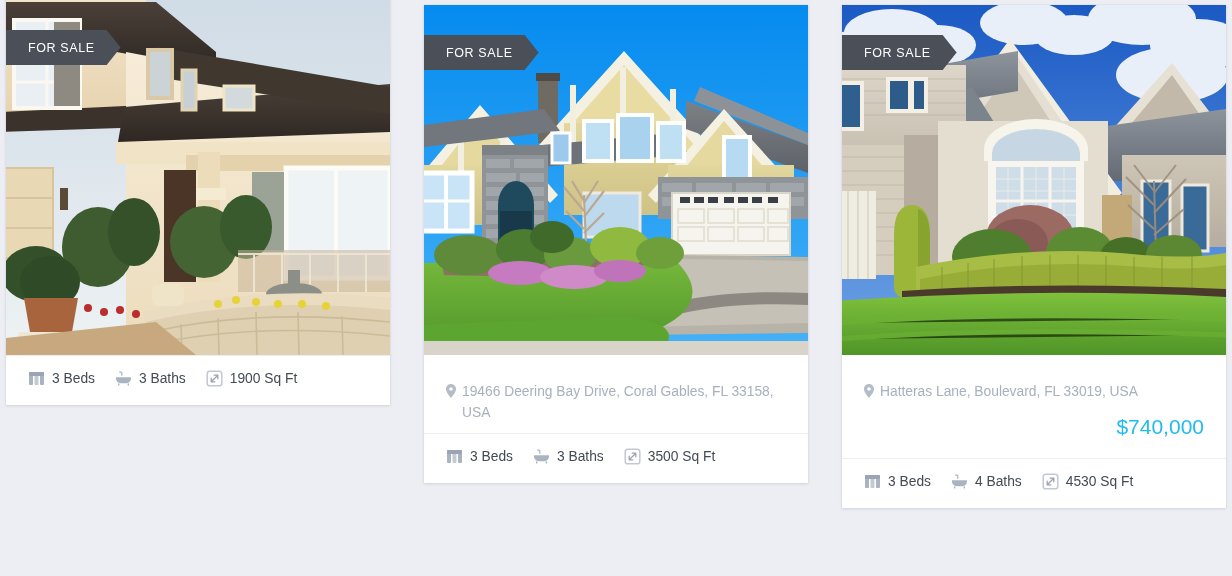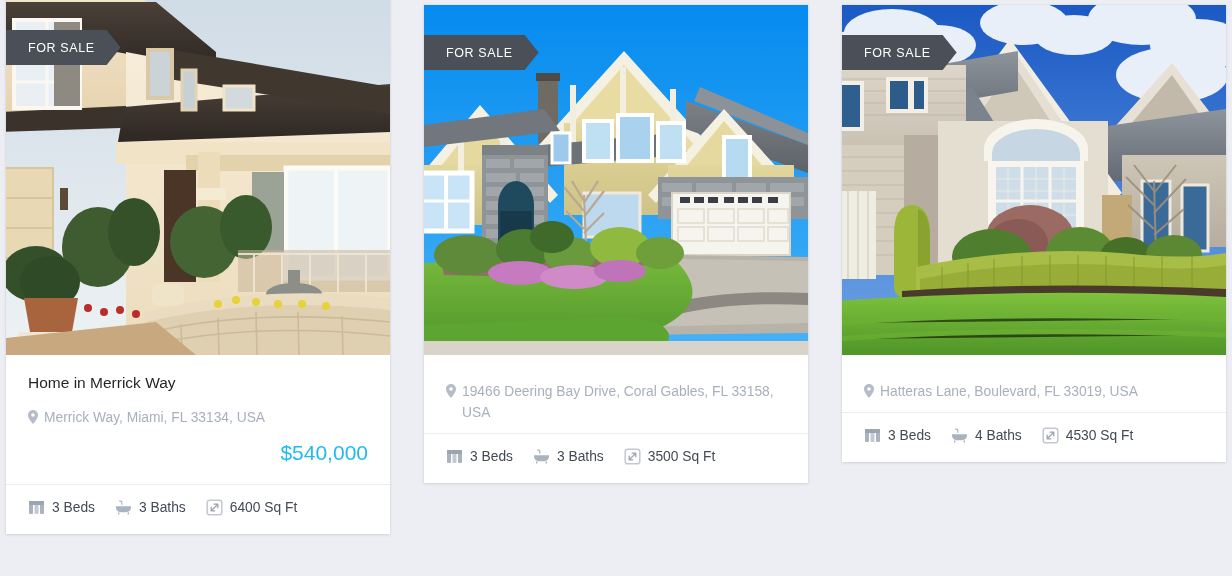--- a/index.html
+++ b/index.html
@@ -238,30 +238,20 @@
             <circle cx="98" cy="320" r="4"></circle>
           <circle cx="114" cy="318" r="4"></circle>
             <circle cx="130" cy="322" r="4"></circle>
         </g>
 
         <path d="M0 346 L150 330 L190 363 L0 363 Z" fill="#c8a97f"></path>
       </svg>
       <div class="for-sale-badge">FOR SALE</div>
     </div>
 
-    <div class="card-info">
-      <h3 class="card-title">Home in Merrick Way</h3>
-      <div class="card-address">
-        <svg class="pin-icon" viewBox="0 0 10 14">
-          <path d="M5 0C2.24 0 0 2.24 0 5c0 3.6 5 9 5 9s5-5.4 5-9c0-2.76-2.24-5-5-5zm0 6.8A1.8 1.8 0 1 1 5 3.2a1.8 1.8 0 0 1 0 3.6z" fill="#b4bcc8"></path>
-        </svg>
-        <span>Merrick Way, Miami, FL 33134, USA</span>
-      </div>
-      <div class="card-price">$540,000</div>
-    </div>
 
     <div class="card-footer">
       <div class="feature">
         <svg class="f-icon" viewBox="0 0 17 17">
           <rect x="1" y="2" width="4" height="13" rx="1" fill="#aab3c0"></rect>
           <rect x="6.5" y="2" width="4" height="13" rx="1" fill="#c3cad4"></rect>
           <rect x="12" y="2" width="4" height="13" rx="1" fill="#aab3c0"></rect>
           <rect x="1" y="2" width="15" height="4" rx="1" fill="#9aa4b3"></rect>
         </svg>
         <span>3 Beds</span>
@@ -273,21 +263,21 @@
           <rect x="3" y="13.2" width="1.4" height="2.3" rx=".6" fill="#aab3c0"></rect>
           <rect x="12.6" y="13.2" width="1.4" height="2.3" rx=".6" fill="#aab3c0"></rect>
         </svg>
         <span>3 Baths</span>
       </div>
       <div class="feature">
         <svg class="f-icon" viewBox="0 0 17 17">
           <rect x="1.2" y="1.2" width="14.6" height="14.6" rx="2.6" fill="none" stroke="#c2c9d3" stroke-width="1.5"></rect>
           <path d="M5.2 11.8 11.8 5.2M11.8 5.2H8.2M11.8 5.2v3.6M5.2 11.8h3.6M5.2 11.8V8.2" fill="none" stroke="#9aa4b3" stroke-width="1.3" stroke-linecap="round" stroke-linejoin="round"></path>
         </svg>
-        <span>6400 Sq Ft</span>
+        <span>1900 Sq Ft</span>
       </div>
     </div>
   </div>
 
   <div class="property-card card-2">
     <div class="card-photo">
       <svg class="photo-canvas" viewBox="0 0 384 350" preserveAspectRatio="xMidYMid slice">
         <defs>
           <linearGradient id="c2sky" x1="0" y1="0" x2="0" y2="1">
             <stop offset="0" stop-color="#058bef"></stop>
@@ -635,20 +625,21 @@
       <div class="for-sale-badge">FOR SALE</div>
     </div>
 
     <div class="card-info">
       <div class="card-address">
         <svg class="pin-icon" viewBox="0 0 10 14">
           <path d="M5 0C2.24 0 0 2.24 0 5c0 3.6 5 9 5 9s5-5.4 5-9c0-2.76-2.24-5-5-5zm0 6.8A1.8 1.8 0 1 1 5 3.2a1.8 1.8 0 0 1 0 3.6z" fill="#b4bcc8"></path>
         </svg>
         <span>Hatteras Lane, Boulevard, FL 33019, USA</span>
       </div>
+      <div class="card-price">$740,000</div>
     </div>
 
     <div class="card-footer">
       <div class="feature">
         <svg class="f-icon" viewBox="0 0 17 17">
           <rect x="1" y="2" width="4" height="13" rx="1" fill="#aab3c0"></rect>
           <rect x="6.5" y="2" width="4" height="13" rx="1" fill="#c3cad4"></rect>
           <rect x="12" y="2" width="4" height="13" rx="1" fill="#aab3c0"></rect>
           <rect x="1" y="2" width="15" height="4" rx="1" fill="#9aa4b3"></rect>
         </svg>

